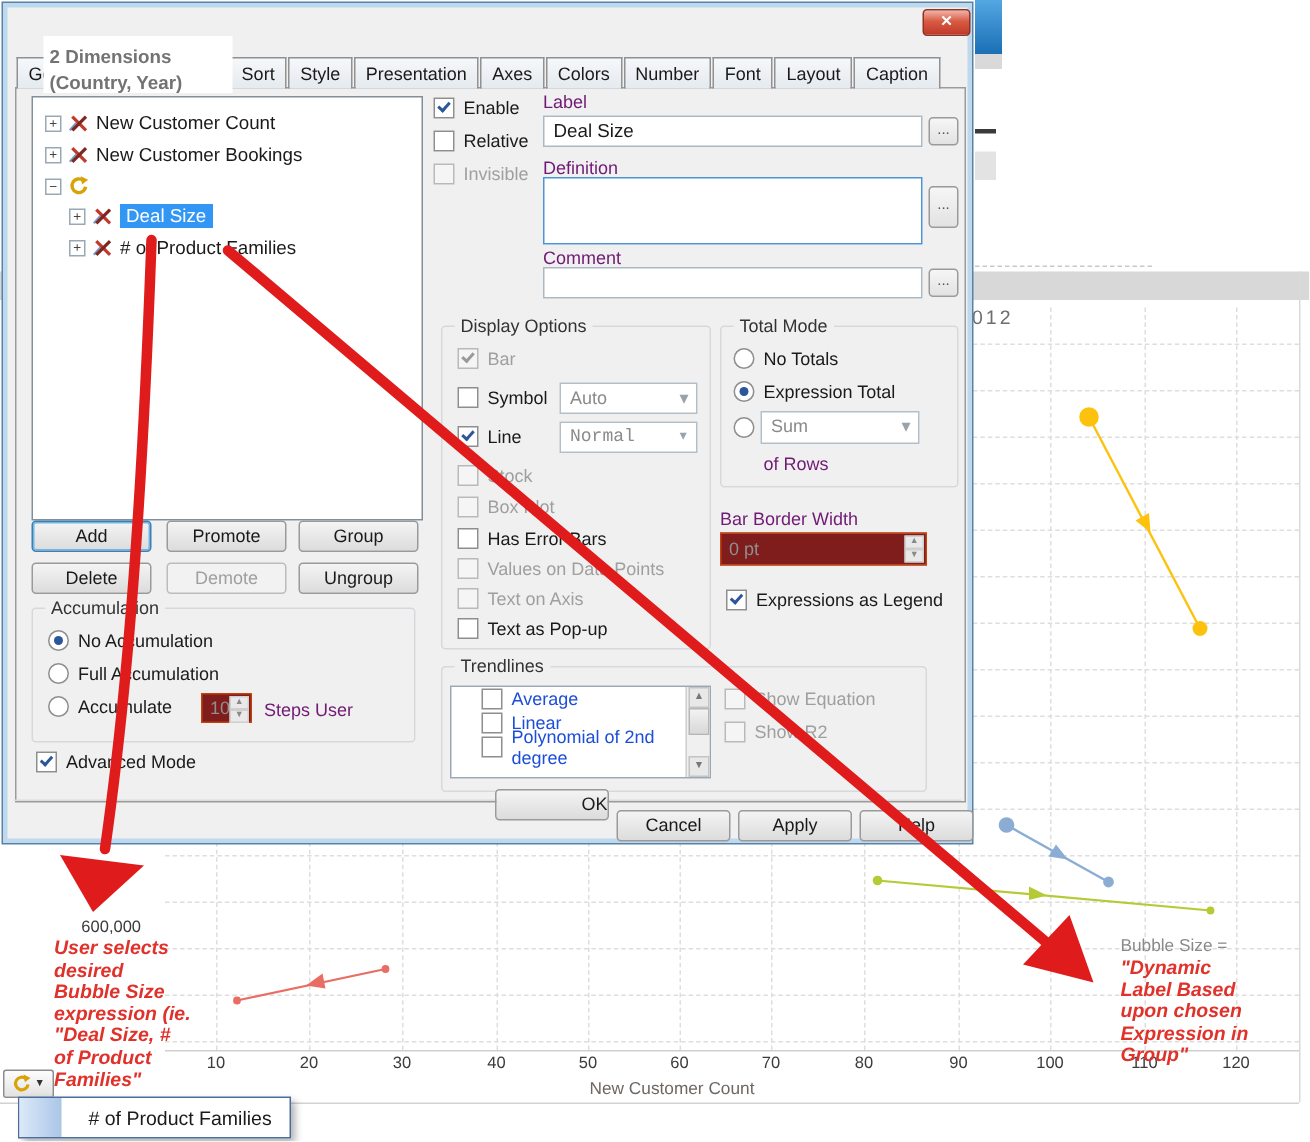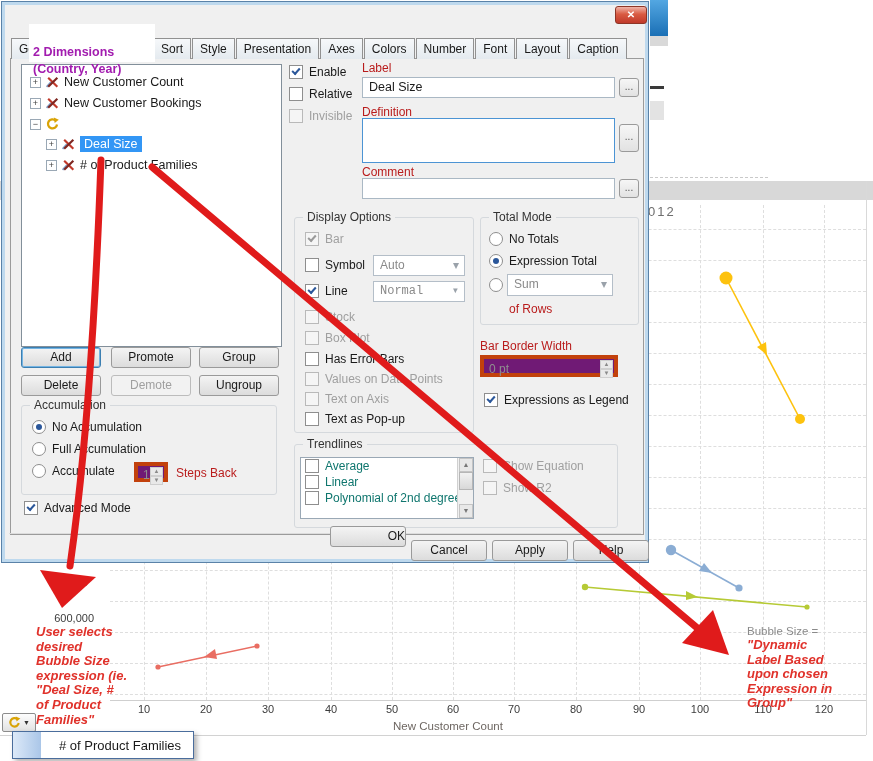--- a/index.html
+++ b/index.html
@@ -27,50 +27,50 @@
   .red-note{position:absolute;font-size:13px;font-weight:bold;font-style:italic;color:#e0322b;white-space:pre-line;line-height:14.6px;z-index:5;}
   .bubble-caption{left:747px;top:625px;font-size:11.5px;color:#8a8a8a;z-index:5;}
   
   .dialog{left:2px;top:2px;width:640px;height:554px;background:#f0f0f0;border:3px solid #bed9ee;outline:1px solid #5a82a8;z-index:10;}
   .titlebar{left:-3px;top:-3px;width:646px;height:23px;background:linear-gradient(#ebf4fc,#cfe2f3 60%,#c0d7ec);color:#1a1a1a;font-size:12px;line-height:22px;padding-left:8px;box-sizing:border-box;}
   .closebtn{left:610px;top:1px;width:30px;height:16px;background:linear-gradient(#f0b4a8,#d95b42 45%,#c0392a);border:1px solid #8e3526;border-radius:3px;color:#fff;font-size:10px;font-weight:bold;text-align:center;line-height:15px;}
   .tabs{left:6px;top:28px;height:26px;display:flex;align-items:flex-end;z-index:3;}
   .tab{height:20px;line-height:20px;padding:0 7px;font-size:12px;color:#1a1a1a;background:linear-gradient(#f6f8fa,#e4eaef);border:1px solid #919191;border-bottom:none;margin-right:1px;}
   .tab.active{height:24px;line-height:24px;background:#fdfdfd;position:relative;margin-bottom:-1px;}
   .tabpage{left:5px;top:53px;width:632px;height:475px;border:1px solid #9b9b9b;background:#f0f0f0;z-index:1;}
-  .note-overlay{left:24px;top:19px;width:126px;height:38px;background:#fff;z-index:5;font-size:12.5px;font-weight:bold;color:#a21caf;line-height:17px;padding:20px 0 0 4px;box-sizing:border-box;}
+  .note-overlay{left:24px;top:19px;width:126px;height:38px;background:#fff;z-index:5;font-size:12.5px;font-weight:bold;color:#737373;line-height:17px;padding:6px 0 0 4px;box-sizing:border-box;}
   .tree{left:16px;top:59px;width:259px;height:281px;background:#fff;border:1px solid #828f9a;z-index:2;}
   .trow{position:absolute;height:18px;display:flex;align-items:center;font-size:12.5px;color:#1a1a1a;}
   .expand{width:9px;height:9px;border:1px solid #9aa8b5;background:#fff;font-size:9px;line-height:8px;text-align:center;color:#444;margin-right:4px;flex:none;}
   .ticon{width:15px;height:14px;margin-right:4px;flex:none;}
   .sel{background:#3296f5;color:#fff;padding:1px 4px;}
   .btn{background:linear-gradient(#f4f4f4,#e9e9e9 45%,#dcdcdc);border:1px solid #9a9a9a;border-radius:3px;font-size:12px;color:#1a1a1a;text-align:center;line-height:19px;z-index:2;}
   .btn.focus{border-color:#3c7fb1;box-shadow:inset 0 0 0 1px #74b4e3;}
   .btn.disabled{color:#9f9f9f;background:#f2f2f2;border-color:#bcbcbc;}
   .gb{border:1px solid #d5d9dd;border-radius:3px;z-index:2;}
   .gb-title{position:absolute;top:-8px;left:8px;background:#f0f0f0;padding:0 4px;font-size:12px;color:#333;}
   .cbrow{position:absolute;display:flex;align-items:center;font-size:12px;color:#1a1a1a;z-index:3;}
   .cbrow.dis{color:#9f9f9f;}
   .cb{width:12px;height:12px;border:1px solid #8e8e8e;background:#fff;margin-right:6px;position:relative;flex:none;}
   .cb.dis{border-color:#b9b9b9;background:#f5f5f5;}
   .cb.checked::after{content:'';position:absolute;left:2px;top:2px;width:6px;height:3px;border-left:2px solid #2b579a;border-bottom:2px solid #2b579a;transform:rotate(-48deg);}
   .cb.checked.dis::after{border-color:#9a9a9a;}
   .radio{width:12px;height:12px;border:1px solid #8e8e8e;border-radius:50%;background:#fff;margin-right:6px;position:relative;flex:none;}
   .radio.on::after{content:'';position:absolute;left:3px;top:3px;width:6px;height:6px;border-radius:50%;background:#2b579a;}
   .combo{position:absolute;background:#fff;border:1px solid #b4bec8;font-size:12px;color:#8a8a8a;line-height:19px;padding-left:6px;box-sizing:border-box;z-index:3;}
   .combo::after{content:'▾';position:absolute;right:5px;top:0;color:#9aa2aa;}
-  .spin{position:absolute;background:#701a75;border:4px solid #c2410c;font-size:12px;color:#8f8f8f;line-height:19px;padding-left:5px;box-sizing:border-box;z-index:3;}
+  .spin{position:absolute;background:#7f1d1d;border:1px solid #c2410c;font-size:12px;color:#8f8f8f;line-height:19px;padding-left:5px;box-sizing:border-box;z-index:3;}
   .spin .btns{position:absolute;right:1px;top:1px;bottom:1px;width:13px;display:flex;flex-direction:column;}
   .spin .btns span{flex:1;background:#e9e9e9;border:1px solid #cfcfcf;font-size:6px;line-height:7px;text-align:center;color:#8a8a8a;}
   .field{position:absolute;background:#fff;border:1px solid #aab8c4;font-size:12.5px;color:#1a1a1a;line-height:19px;padding-left:6px;box-sizing:border-box;z-index:2;}
   .field.focus{border:1px solid #4c94d4;}
   .ell{position:absolute;background:linear-gradient(#f6f6f6,#e2e2e2);border:1px solid #9a9a9a;border-radius:3px;font-size:10px;color:#555;text-align:center;line-height:15px;z-index:3;}
-  .lab{position:absolute;font-size:12px;color:#b91c1c;z-index:2;}
+  .lab{position:absolute;font-size:12px;color:#701a75;z-index:2;}
   .tl-list{position:absolute;background:#fff;border:1px solid #9aa8b5;overflow:hidden;z-index:2;}
-  .tl-item{display:flex;align-items:center;height:16px;font-size:12px;color:#0f766e;padding-left:4px;}
+  .tl-item{display:flex;align-items:center;height:16px;font-size:12px;color:#1d4ed8;padding-left:20px;}
   .tl-scroll{position:absolute;right:0;top:0;bottom:0;width:15px;background:#f0f0f0;border-left:1px solid #d0d0d0;z-index:3;}
   .tl-scroll .ar{position:absolute;left:1px;width:12px;height:12px;background:#e8e8e8;border:1px solid #c4c4c4;font-size:7px;text-align:center;line-height:11px;color:#777;}
   .tl-scroll .thumb{position:absolute;left:1px;top:14px;width:12px;height:16px;background:linear-gradient(#f2f2f2,#d8d8d8);border:1px solid #b6b6b6;}
   .divider{left:4px;top:528px;width:632px;height:1px;background:#dcdcdc;z-index:2;}
   
   .grp-btn{left:2px;top:713px;width:32px;height:17px;background:linear-gradient(#fdfdfd,#e2e2e2);border:1px solid #8c8c8c;border-radius:2px;z-index:20;display:flex;align-items:center;justify-content:center;gap:2px;}
   .grp-caret{font-size:7px;color:#333;}
   .menu{left:12px;top:731px;width:180px;height:26px;background:#fff;border:1px solid #4a6d9c;box-shadow:3px 3px 5px rgba(0,0,0,0.3);z-index:20;display:flex;align-items:center;}
   .menu-strip{width:28px;height:100%;background:linear-gradient(90deg,#dce9f8,#aac6e8);flex:none;}
   .menu-text{font-size:13px;color:#1a1a1a;padding-left:18px;}
@@ -265,21 +265,21 @@
         <span class="radio"></span>
         <span>Accumulate</span>
       </div>
       <div class="spin" style="left:112px;top:56px;width:34px;height:20px;">
         <span>10</span>
         <span class="btns">
             <span>▲</span>
             <span>▼</span>
           </span>
       </div>
-      <span class="lab" style="left:154px;top:60px;">Steps Back</span>
+      <span class="lab" style="left:154px;top:60px;">Steps User</span>
     </div>
     <div class="cbrow" style="left:19px;top:496px;">
       <span class="cb checked"></span>
       <span>Advanced Mode</span>
     </div>
 
     <div class="cbrow" style="left:284px;top:60px;">
       <span class="cb checked"></span>
       <span>Enable</span>
     </div>

